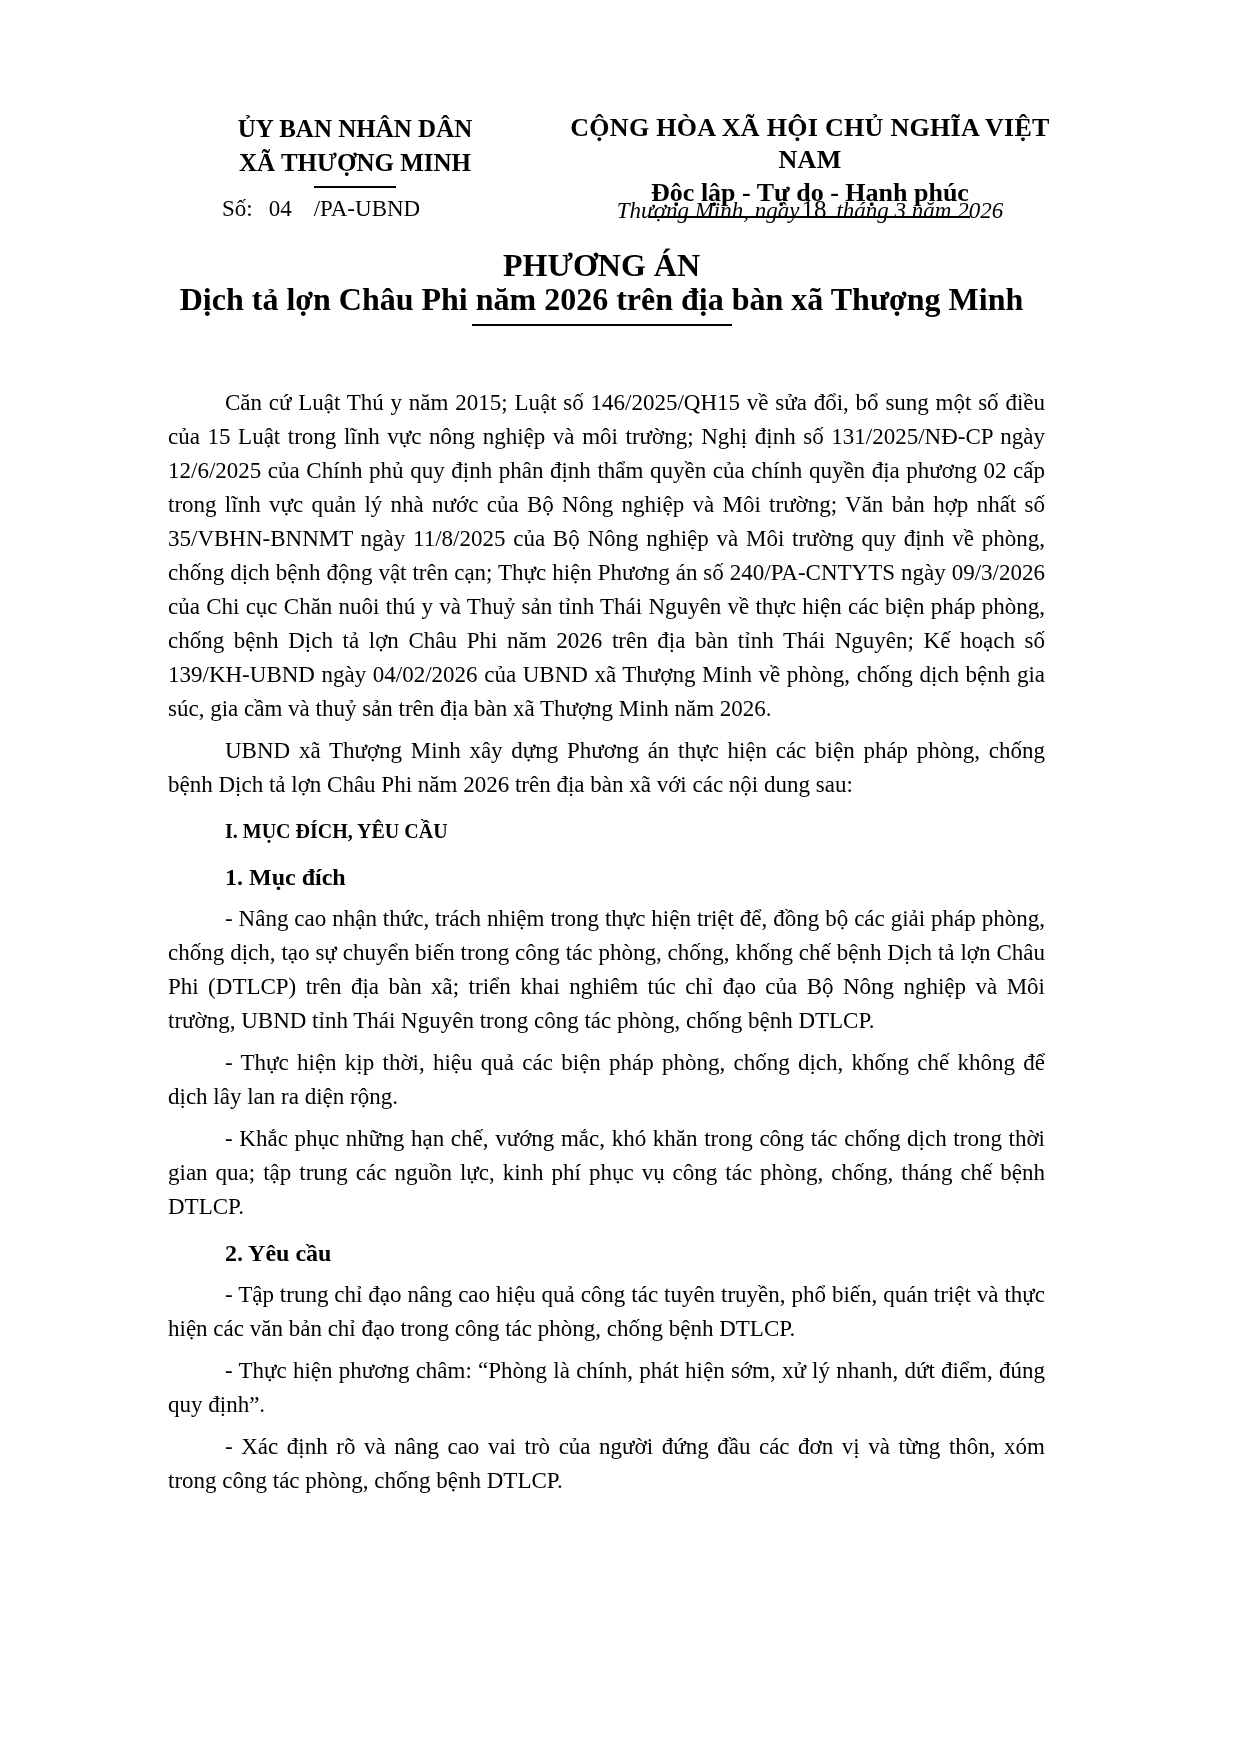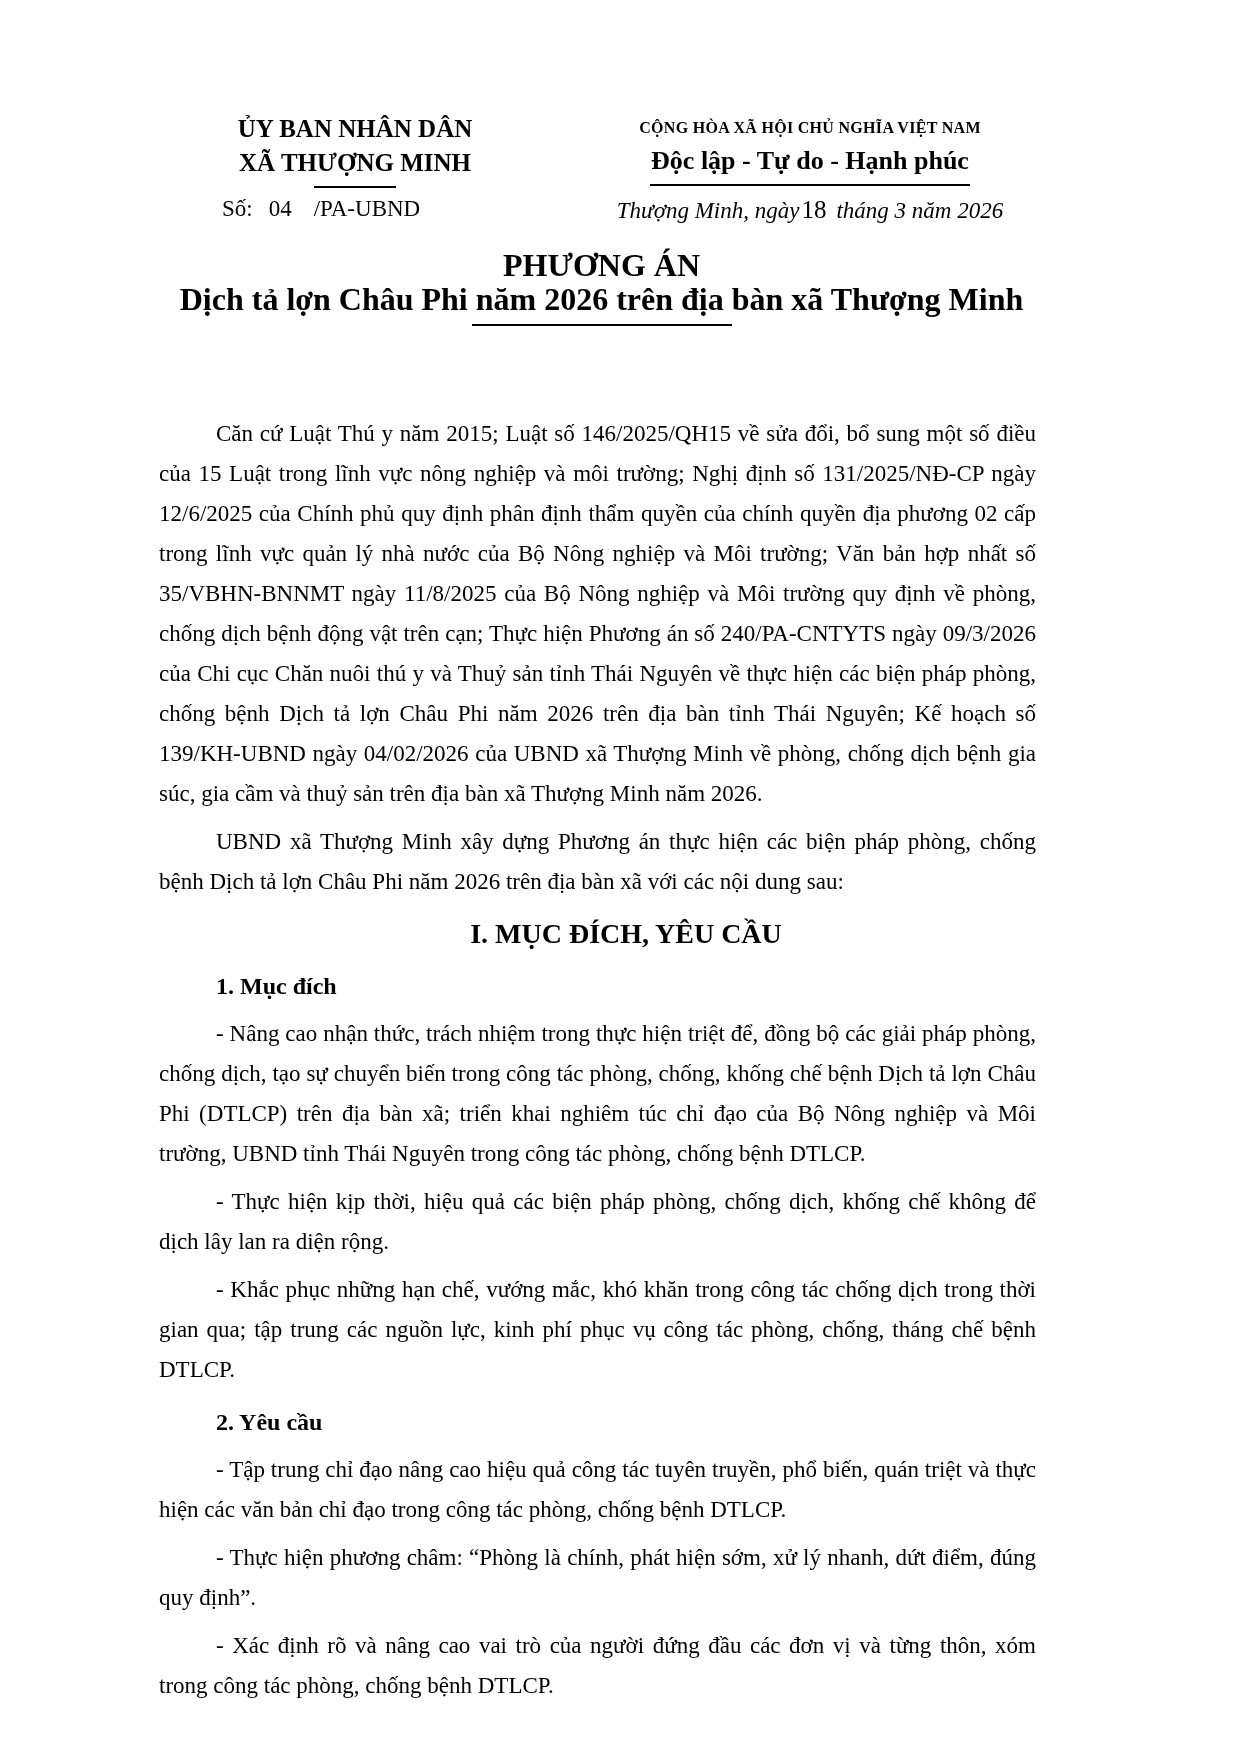--- a/index.html
+++ b/index.html
@@ -29,21 +29,21 @@
   }
   .hdr-right {
     position: absolute;
     top: 112px;
     left: 545px;
     width: 530px;
     text-align: center;
     font-weight: bold;
   }
   .hdr-right .nation {
-    font-size: 16px;
+    font-size: 26px;
     line-height: 32px;
     letter-spacing: 0.3px;
   }
   .hdr-right .motto {
     font-size: 26px;
     line-height: 34px;
   }
   .rule {
     border-bottom: 2px solid #000;
     margin: 6px auto 0 auto;
@@ -84,39 +84,38 @@
     text-align: center;
     font-weight: bold;
     font-size: 32px;
     line-height: 34px;
   }
   .rule-title { width: 260px; margin-top: 8px; }
   
   .body-block {
     position: absolute;
     top: 386px;
-    left: 159px;
+    left: 168px;
     width: 877px;
     font-size: 23px;
-    line-height: 40px;
+    line-height: 34px;
     text-align: justify;
-    margin-top: 28px;
   }
   .body-block .p,
   .body-block .h1,
   .body-block .h2 {
     margin: 8px 0 0 0;
     text-indent: 57px;
   }
   .body-block .p:first-child { margin-top: 0; }
   .body-block .h1 {
     font-weight: bold;
-    font-size: 28px;
+    font-size: 20px;
     margin-top: 12px;
-    text-align: center;
+    text-align: left;
   }
   .body-block .h2 {
     font-weight: bold;
     font-size: 24px;
     margin-top: 12px;
     text-align: left;
   }
 </style>
 </head>
 <body>

